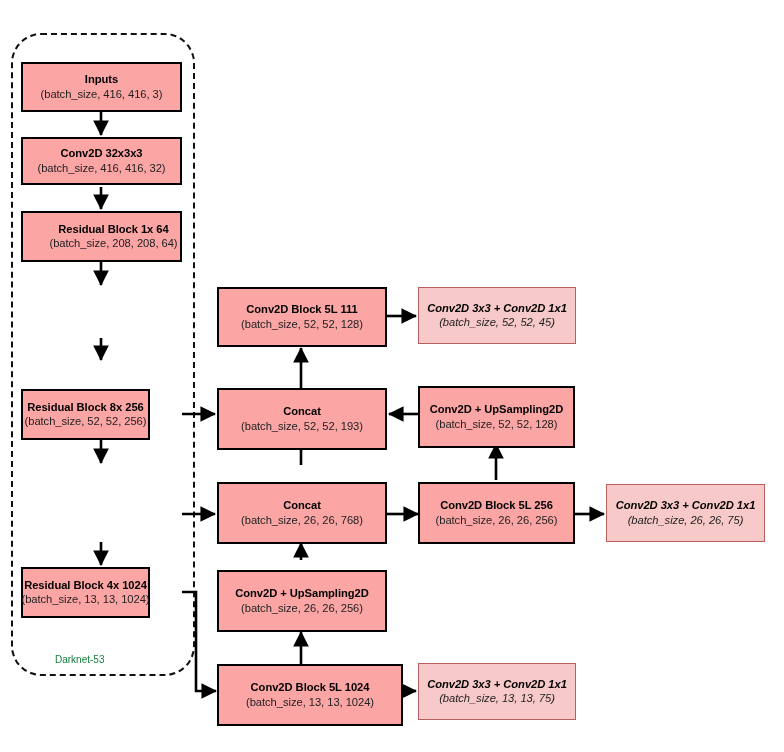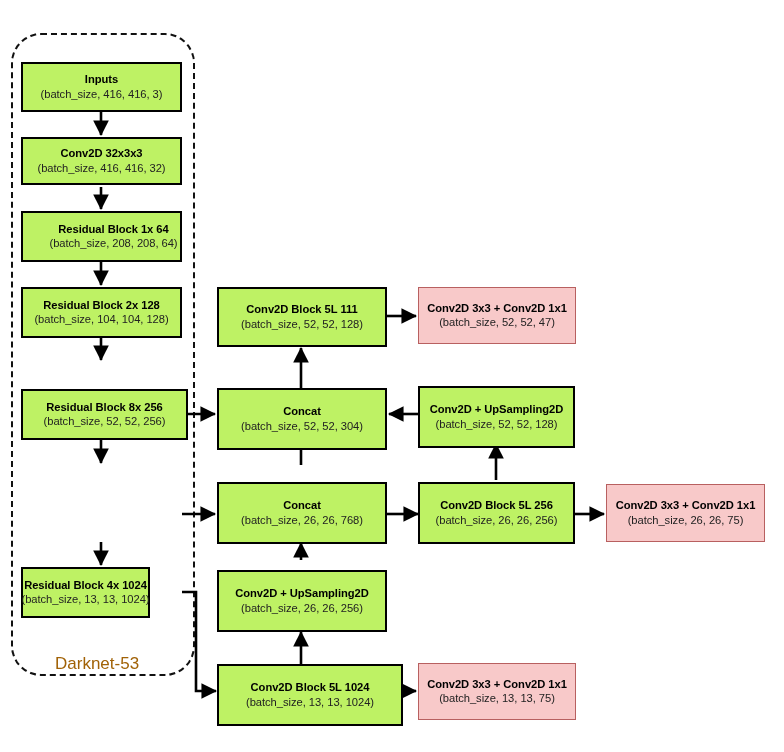--- a/index.html
+++ b/index.html
@@ -19,21 +19,21 @@
     position: absolute;
     left: 0; top: 0;
     width: 784px;
     height: 752px;
     pointer-events: none;
   }
   .node {
     position: absolute;
     box-sizing: border-box;
     border: 2.2px solid #000000;
-    background: #bef264;
+    background: #fca5a5;
     display: flex;
     flex-direction: column;
     align-items: center;
     justify-content: center;
     text-align: center;
     line-height: 1.18;
   }
   .node .t1 {
     font-size: 11.2px;
     font-weight: bold;
@@ -45,25 +45,26 @@
     font-size: 11.2px;
     font-weight: normal;
     color: #222222;
     letter-spacing: -0.05px;
     white-space: nowrap;
     margin-top: 1px;
   }
   .node.pink {
     background: #f8c9c9;
     border: 1.6px solid #b86060;
+    font-style: italic;
   }
   .group-label {
     position: absolute;
-    font-size: 17px;
-    color: #a16207;
+    font-size: 10px;
+    color: #15803d;
     white-space: nowrap;
   }
   .dashed-group {
     position: absolute;
     box-sizing: border-box;
     border: 2px dashed #111111;
     border-radius: 30px;
     background: transparent;
   }
 </style>
@@ -119,44 +120,40 @@
   <div class="node" style="left:21px; top:137px; width:161px; height:48px;">
     <div class="t1">Conv2D 32x3x3</div>
     <div class="t2">(batch_size, 416, 416, 32)</div>
   </div>
 
   <div class="node" style="left:21px; top:211px; width:161px; height:51px;padding-left:24px;">
     <div class="t1">Residual Block 1x  64</div>
     <div class="t2">(batch_size, 208, 208, 64)</div>
   </div>
 
-  <div class="node" style="left:21px; top:287px; width:161px; height:51px;">
-    <div class="t1">Residual Block 2x  128</div>
-    <div class="t2">(batch_size, 104, 104, 128)</div>
-  </div>
 
-  <div class="node" style="left:21px; top:389px; width:167px; height:51px;">
+  <div class="node" style="left:21px; top:389px; width:129px; height:51px;">
     <div class="t1">Residual Block 8x  256</div>
     <div class="t2">(batch_size, 52, 52, 256)</div>
   </div>
 
 
   <div class="node" style="left:21px; top:567px; width:129px; height:51px;">
     <div class="t1">Residual Block 4x  1024</div>
     <div class="t2">(batch_size, 13, 13, 1024)</div>
   </div>
 
   <div class="node" style="left:217px; top:287px; width:170px; height:60px;">
     <div class="t1">Conv2D Block 5L  111</div>
     <div class="t2">(batch_size, 52, 52, 128)</div>
   </div>
 
   <div class="node" style="left:217px; top:388px; width:170px; height:62px;">
     <div class="t1">Concat</div>
-    <div class="t2">(batch_size, 52, 52, 304)</div>
+    <div class="t2">(batch_size, 52, 52, 193)</div>
   </div>
 
   <div class="node" style="left:217px; top:482px; width:170px; height:62px;">
     <div class="t1">Concat</div>
     <div class="t2">(batch_size, 26, 26, 768)</div>
   </div>
 
   <div class="node" style="left:217px; top:570px; width:170px; height:62px;">
     <div class="t1">Conv2D + UpSampling2D</div>
     <div class="t2">(batch_size, 26, 26, 256)</div>
@@ -172,21 +169,21 @@
     <div class="t2">(batch_size, 52, 52, 128)</div>
   </div>
 
   <div class="node" style="left:418px; top:482px; width:157px; height:62px;">
     <div class="t1">Conv2D Block 5L  256</div>
     <div class="t2">(batch_size, 26, 26, 256)</div>
   </div>
 
   <div class="node pink" style="left:418px; top:287px; width:158px; height:57px;">
     <div class="t1">Conv2D 3x3 + Conv2D 1x1</div>
-    <div class="t2">(batch_size, 52, 52, 47)</div>
+    <div class="t2">(batch_size, 52, 52, 45)</div>
   </div>
 
   <div class="node pink" style="left:606px; top:484px; width:159px; height:58px;">
     <div class="t1">Conv2D 3x3 + Conv2D 1x1</div>
     <div class="t2">(batch_size, 26, 26, 75)</div>
   </div>
 
   <div class="node pink" style="left:418px; top:663px; width:158px; height:57px;">
     <div class="t1">Conv2D 3x3 + Conv2D 1x1</div>
     <div class="t2">(batch_size, 13, 13, 75)</div>

